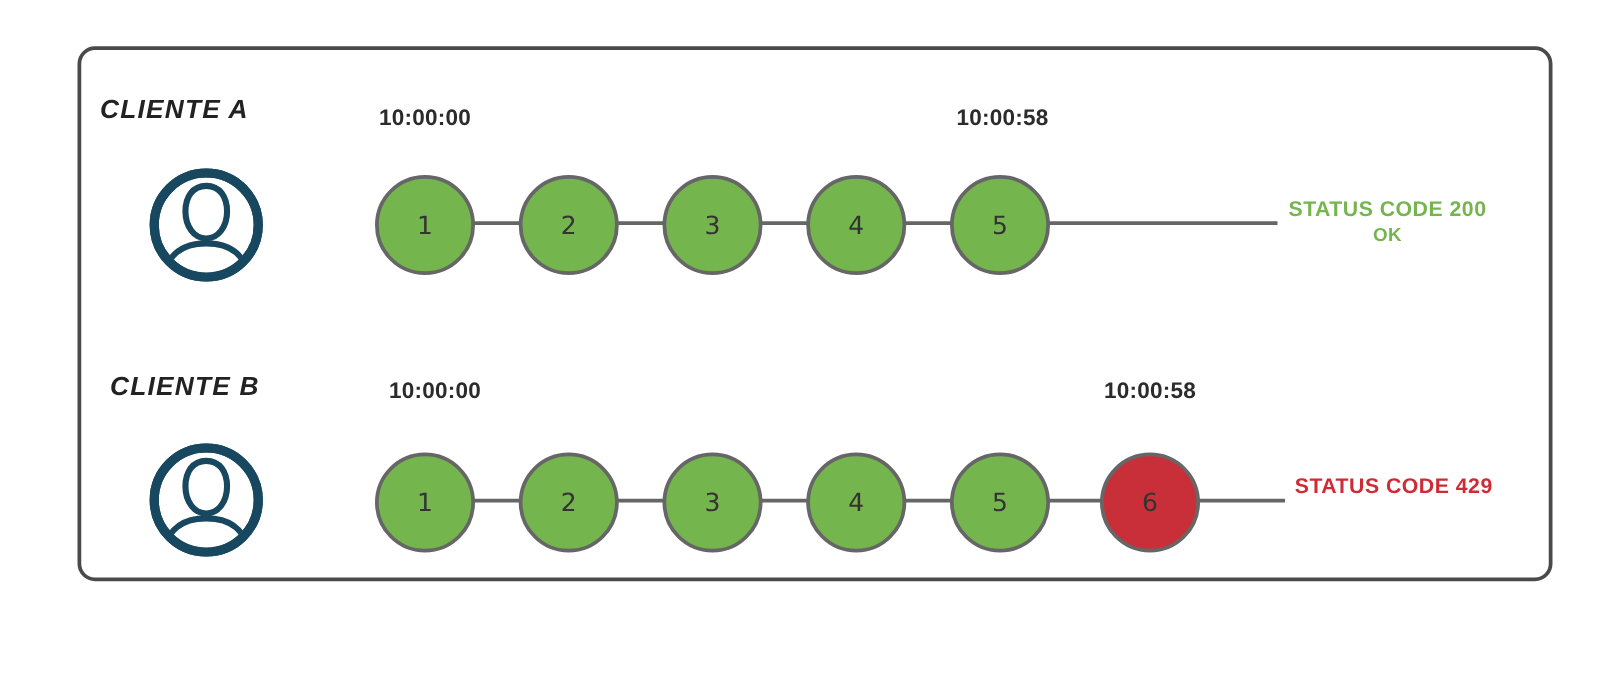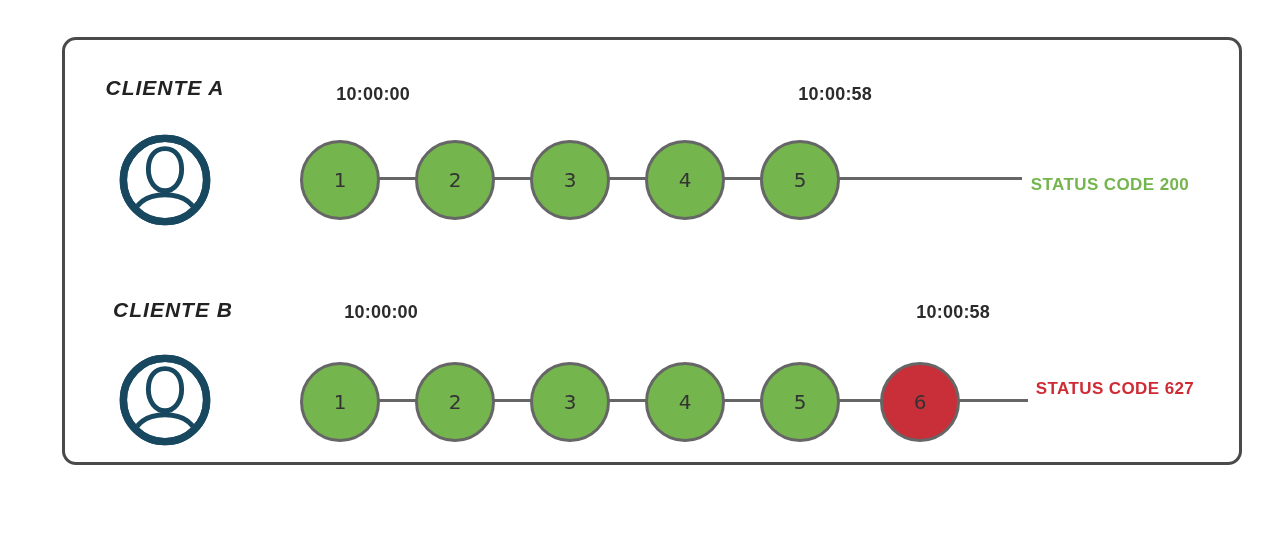--- a/index.html
+++ b/index.html
@@ -8,26 +8,26 @@
     font-family:"Liberation Sans", sans-serif;overflow:hidden;
     --ok_fill:#75b54e; --error_fill:#c92f39; --node_stroke:#666666; --line:#666666;
     --frame_border:#4a4a4a; --person_icon:#17485f; --timestamp_text:#2b2b2b;
     --label_text:#222222; --ok_text:#75b54e; --error_text:#cf2b35; --node_text:#333333;
   }
   .frame{
     position:absolute;left:62px;top:37px;width:1180px;height:428px;
     box-sizing:border-box;border:3px solid var(--frame_border);border-radius:14px;background:#fff;
   }
   .client-label{
-    position:absolute;width:170px;text-align:center;
+    position:absolute;width:170px;text-align:left;
     font-size:21px;font-weight:bold;font-style:italic;letter-spacing:1px;
     color:var(--label_text);
   }
   .timestamp{
-    position:absolute;width:140px;text-align:right;
+    position:absolute;width:140px;text-align:center;
     font-size:18px;font-weight:bold;color:var(--timestamp_text);letter-spacing:0.2px;
   }
   .timeline{
     position:absolute;height:3px;background:var(--line);
   }
   .node{
     position:absolute;width:80px;height:80px;box-sizing:border-box;
     border:3px solid var(--node_stroke);border-radius:50%;
     display:flex;align-items:center;justify-content:center;
     font-family:"DejaVu Sans", sans-serif;font-size:20px;color:var(--node_text);
@@ -71,22 +71,23 @@
 <div class="timestamp" style="left:732px;top:84px;">10:00:58</div>
 
 <div class="timeline" style="left:340px;top:177px;width:682px;"></div>
 
 <div class="node ok" style="left:300px;top:140px;">1</div>
 <div class="node ok" style="left:415px;top:140px;">2</div>
 <div class="node ok" style="left:530px;top:140px;">3</div>
 <div class="node ok" style="left:645px;top:140px;">4</div>
 <div class="node ok" style="left:760px;top:140px;">5</div>
 
-<div class="status ok" style="left:1012px;top:174px;width:196px;">
+<div class="status ok" style="left:1012px;top:157px;width:196px;">
   <div class="code-line">STATUS CODE 200</div>
+  <div class="msg-line">OK</div>
 </div>
 
 <div class="client-label" style="left:88px;top:298px;">CLIENTE B</div>
 
 <div class="avatar" style="left:118px;top:353px;">
   <svg viewBox="0 0 96 96" aria-hidden="true">
     <defs>
       <clipPath id="clipB">
           <circle cx="48" cy="48" r="39"></circle>
         </clipPath>
@@ -106,14 +107,14 @@
 <div class="timeline" style="left:340px;top:399px;width:688px;"></div>
 
 <div class="node ok" style="left:300px;top:362px;">1</div>
 <div class="node ok" style="left:415px;top:362px;">2</div>
 <div class="node ok" style="left:530px;top:362px;">3</div>
 <div class="node ok" style="left:645px;top:362px;">4</div>
 <div class="node ok" style="left:760px;top:362px;">5</div>
 <div class="node error" style="left:880px;top:362px;">6</div>
 
 <div class="status error" style="left:1015px;top:378px;width:200px;">
-  <div class="code-line">STATUS CODE 627</div>
+  <div class="code-line">STATUS CODE 429</div>
 </div>
 
 </body></html>

